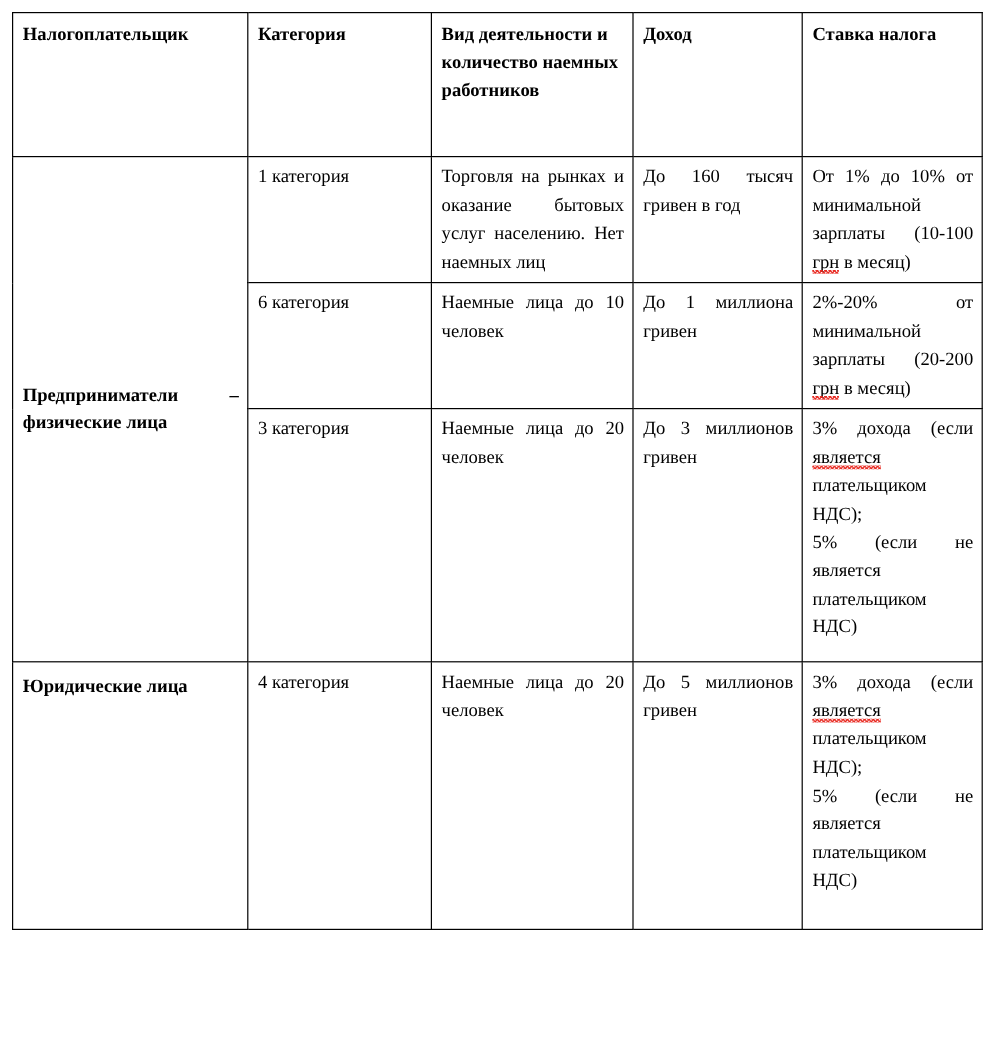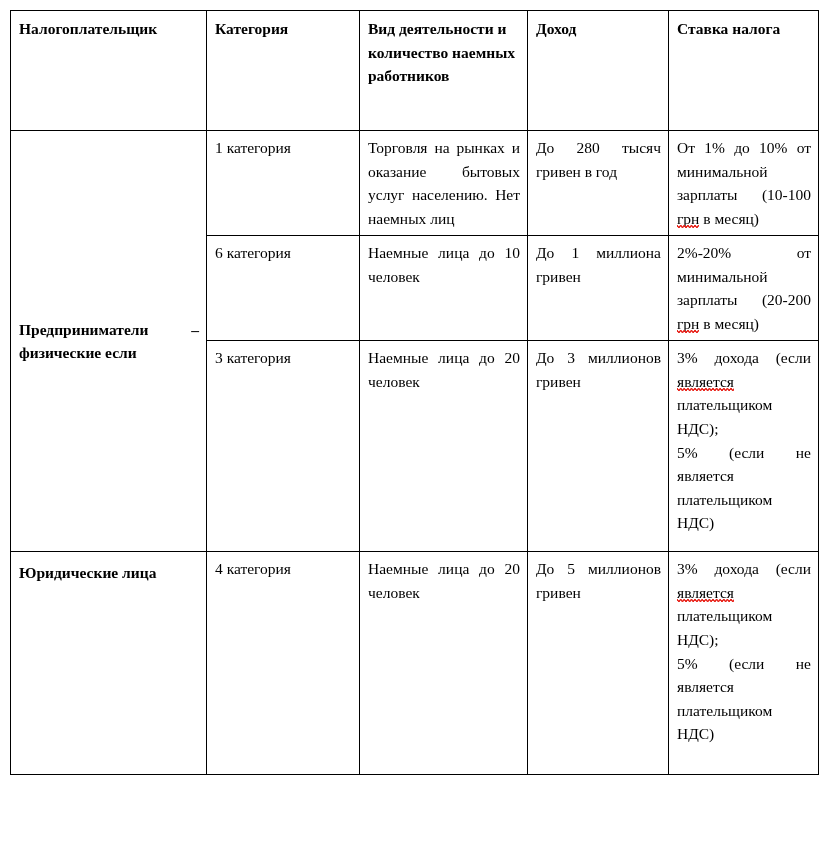--- a/index.html
+++ b/index.html
@@ -149,24 +149,24 @@
 
       <tr class="header-row">
         <td>Налогоплательщик</td>
         <td>Категория</td>
         <td>Вид деятельности и количество наемных работников</td>
         <td>Доход</td>
         <td>Ставка налога</td>
       </tr>
 
       <tr>
-        <td class="group-cell top-group" rowspan="3" style="height:162px;">Предприниматели – физические если</td>
+        <td class="group-cell top-group" rowspan="3" style="height:162px;">Предприниматели – физические лица</td>
         <td class="cat-cell">1 категория</td>
         <td class="activity-cell">Торговля на рынках и оказание бытовых услуг населению. Нет наемных лиц</td>
-        <td class="income-cell pad-top-1">До 280 тысяч гривен в год</td>
+        <td class="income-cell pad-top-1">До 160 тысяч гривен в год</td>
         <td class="rate-cell pad-top-1">
           <span>От 1% до 10% от минимальной зарплаты (10-100 </span><span class="misspell">грн</span><span> в месяц)</span>
         </td>
       </tr>
 
       <tr>
         <td class="cat-cell">6 категория</td>
         <td class="activity-cell">Наемные лица до 10 человек</td>
         <td class="income-cell pad-top-2">До 1 миллиона гривен</td>
         <td class="rate-cell pad-top-2">

